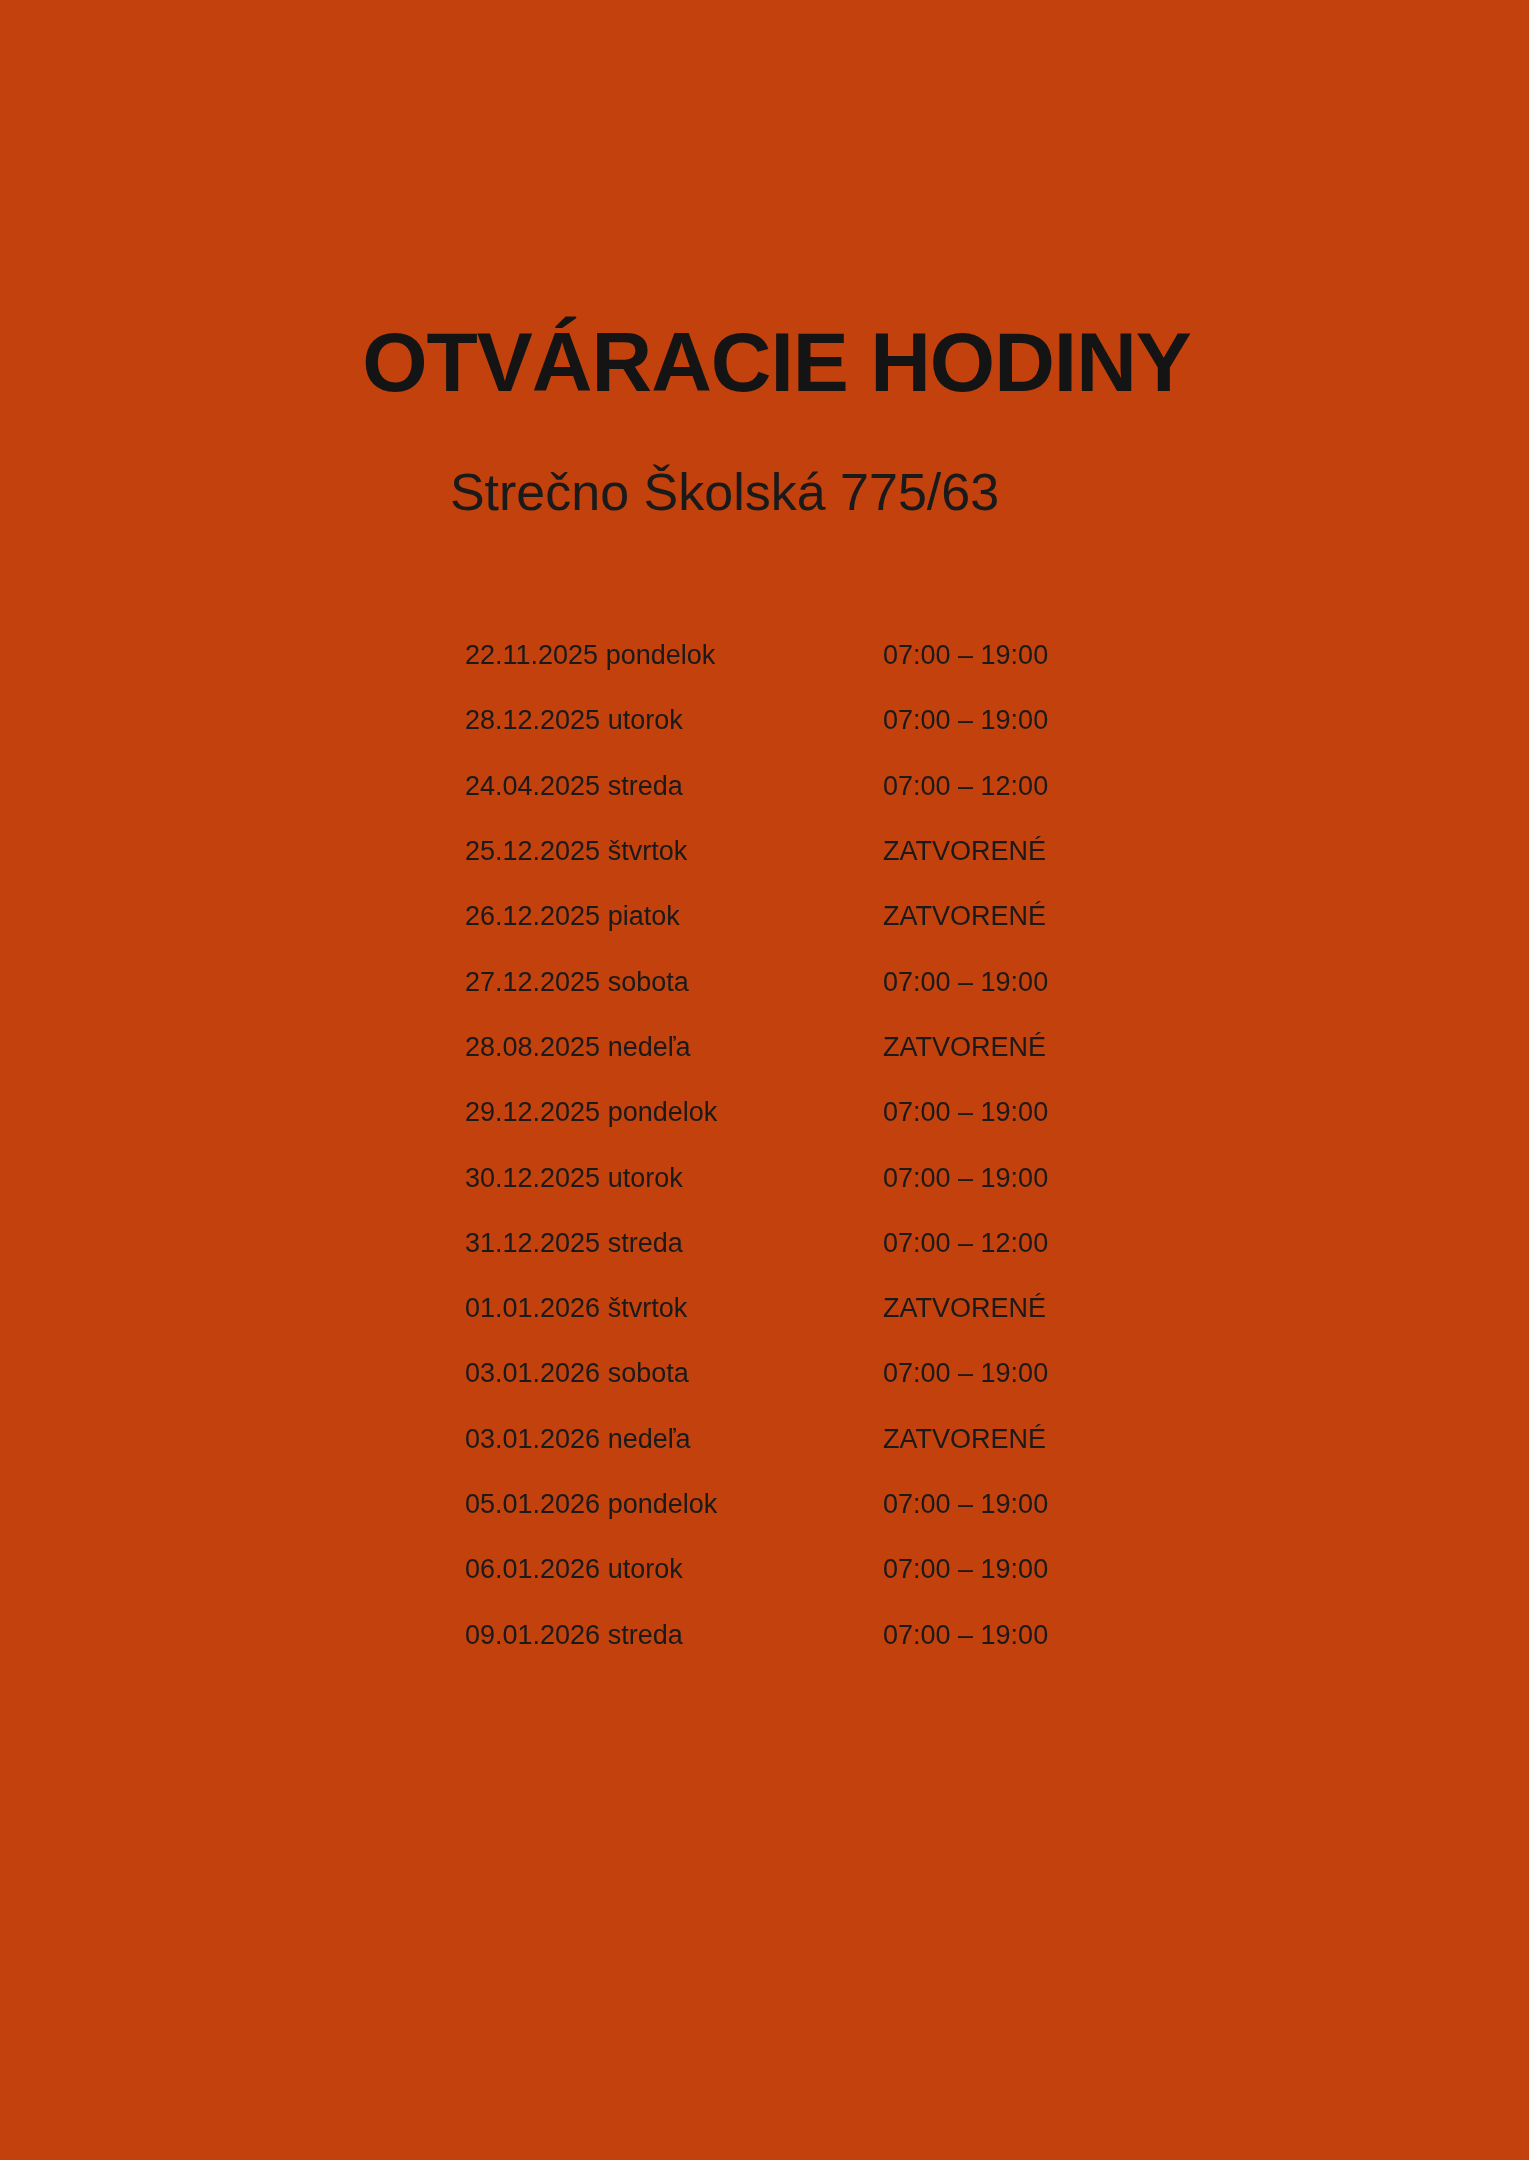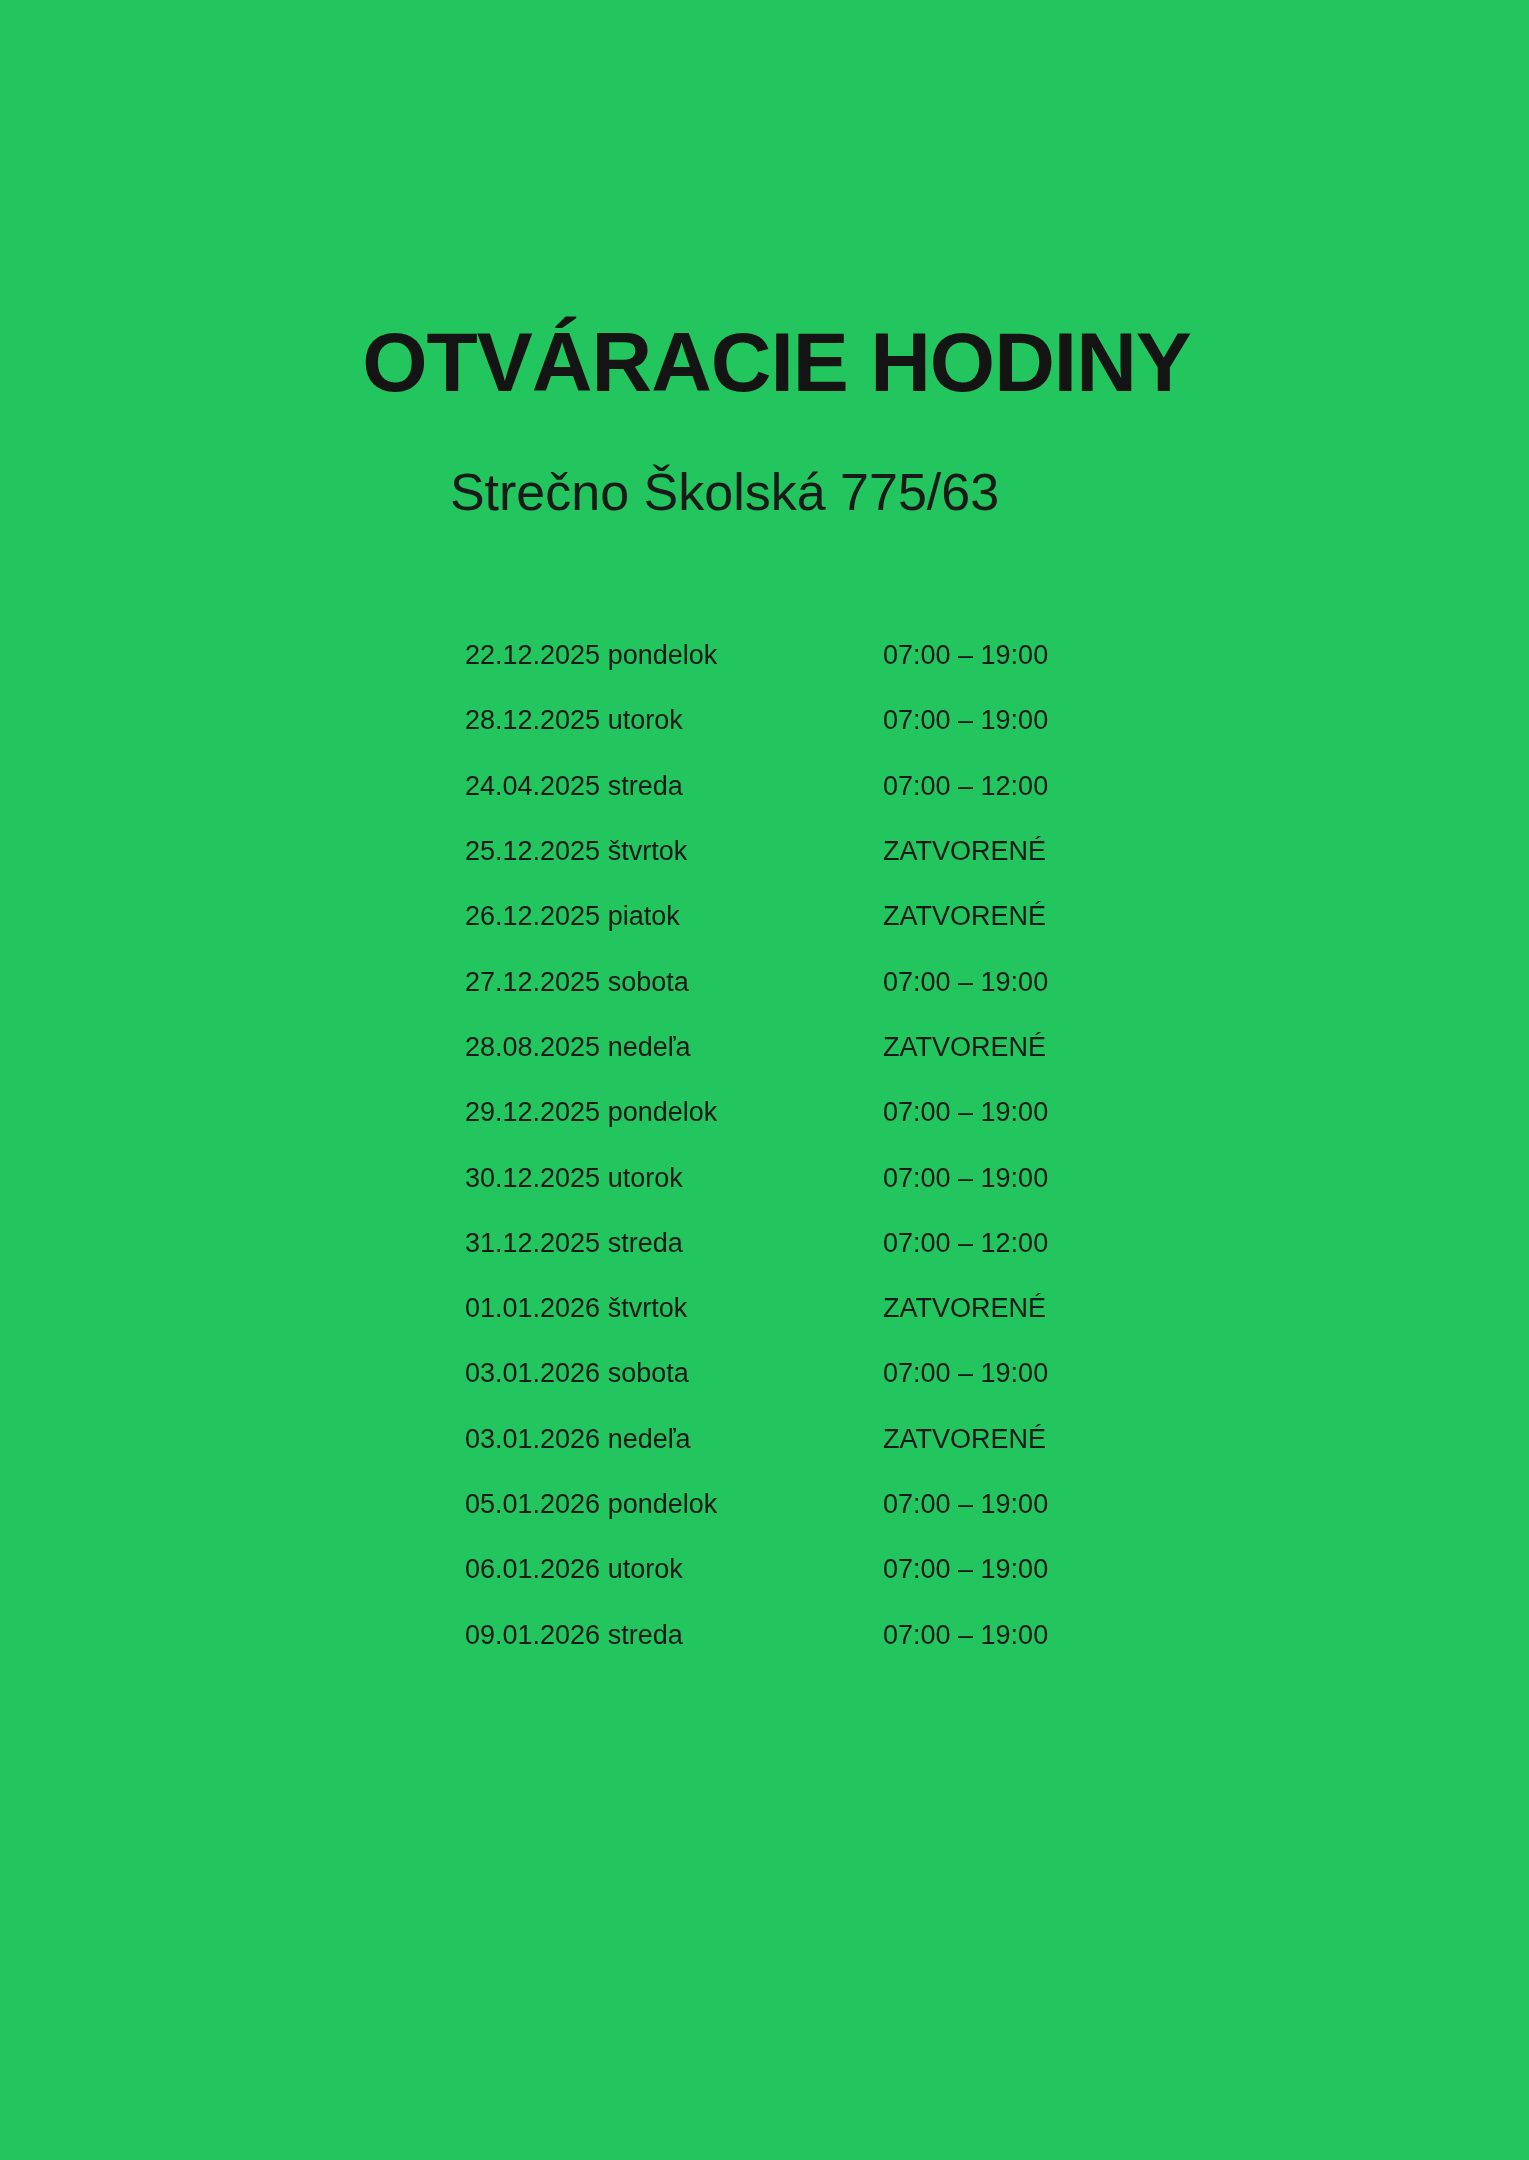--- a/index.html
+++ b/index.html
@@ -4,21 +4,21 @@
 <style>
   html, body {
     margin: 0;
     padding: 0;
     background: #ffffff;
   }
   .page {
     position: relative;
     width: 1529px;
     height: 2160px;
-    background: #22c55e;
+    background: #c2410c;
     font-family: "Liberation Sans", sans-serif;
     color: #161616;
     overflow: hidden;
   }
   .doc-title {
     position: absolute;
     top: 316px;
     left: 0;
     width: 100%;
     text-align: center;
@@ -69,21 +69,21 @@
 <body>
 
 <div class="page">
 
   <div class="doc-title">OTVÁRACIE HODINY</div>
 
   <div class="doc-subtitle">Strečno Školská 775/63</div>
 
   <div class="schedule">
     <div class="schedule-row">
-      <div class="schedule-date">22.12.2025 pondelok</div>
+      <div class="schedule-date">22.11.2025 pondelok</div>
       <div class="schedule-hours">07:00 – 19:00</div>
     </div>
 
     <div class="schedule-row">
       <div class="schedule-date">28.12.2025 utorok</div>
       <div class="schedule-hours">07:00 – 19:00</div>
     </div>
 
     <div class="schedule-row">
       <div class="schedule-date">24.04.2025 streda</div>

